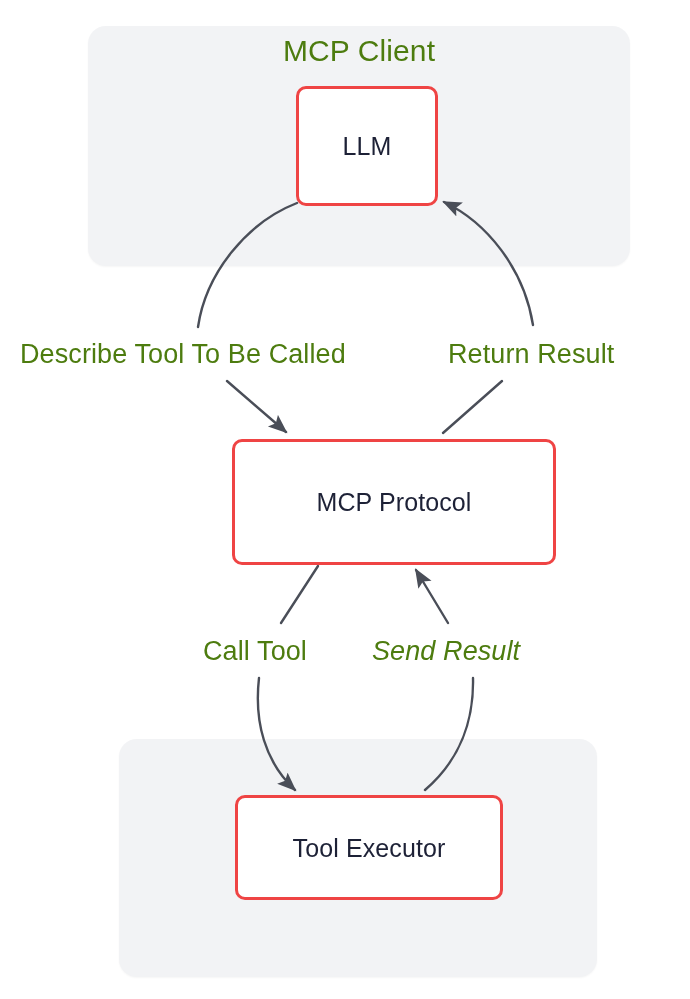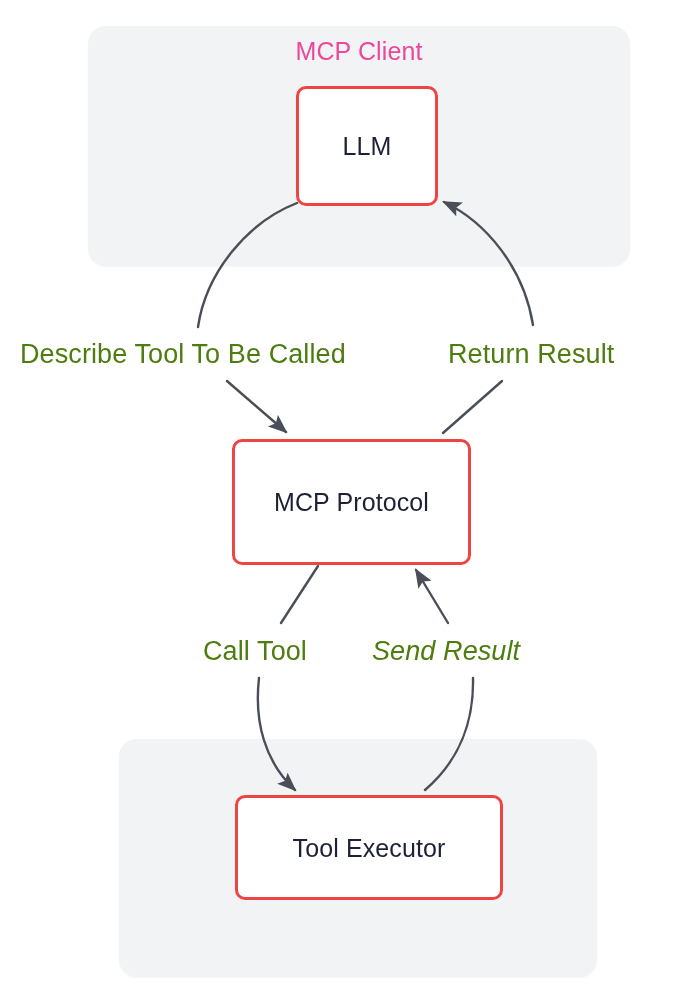--- a/index.html
+++ b/index.html
@@ -30,22 +30,22 @@
     height: 240px;
   }
   #group-server {
     left: 119px;
     top: 739px;
     width: 478px;
     height: 238px;
   }
   .group-label {
     position: absolute;
-    color: #ec4899;
-    font-size: 25px;
+    color: #4d7c0f;
+    font-size: 30px;
     line-height: 30px;
     letter-spacing: 0.1px;
     white-space: nowrap;
     text-align: center;
   }
   #label-client {
     left: 88px;
     top: 36px;
     width: 542px;
   }
@@ -75,21 +75,21 @@
   }
   #node-llm {
     left: 296px;
     top: 86px;
     width: 142px;
     height: 120px;
   }
   #node-protocol {
     left: 232px;
     top: 439px;
-    width: 239px;
+    width: 324px;
     height: 126px;
   }
   #node-executor {
     left: 235px;
     top: 795px;
     width: 268px;
     height: 105px;
   }
   #edge-layer {
     position: absolute;

